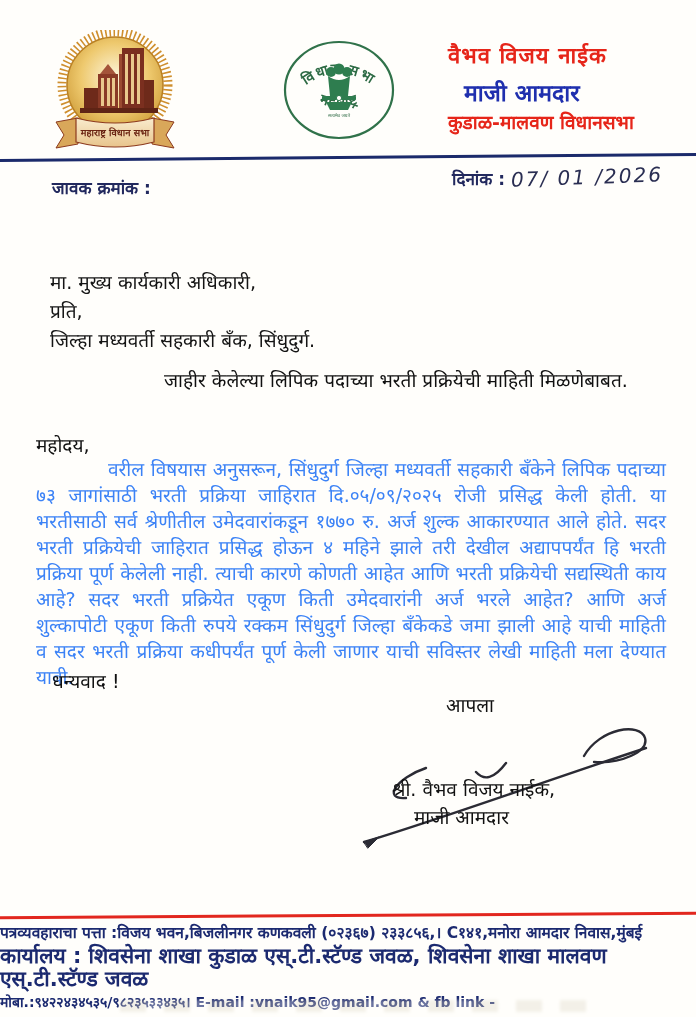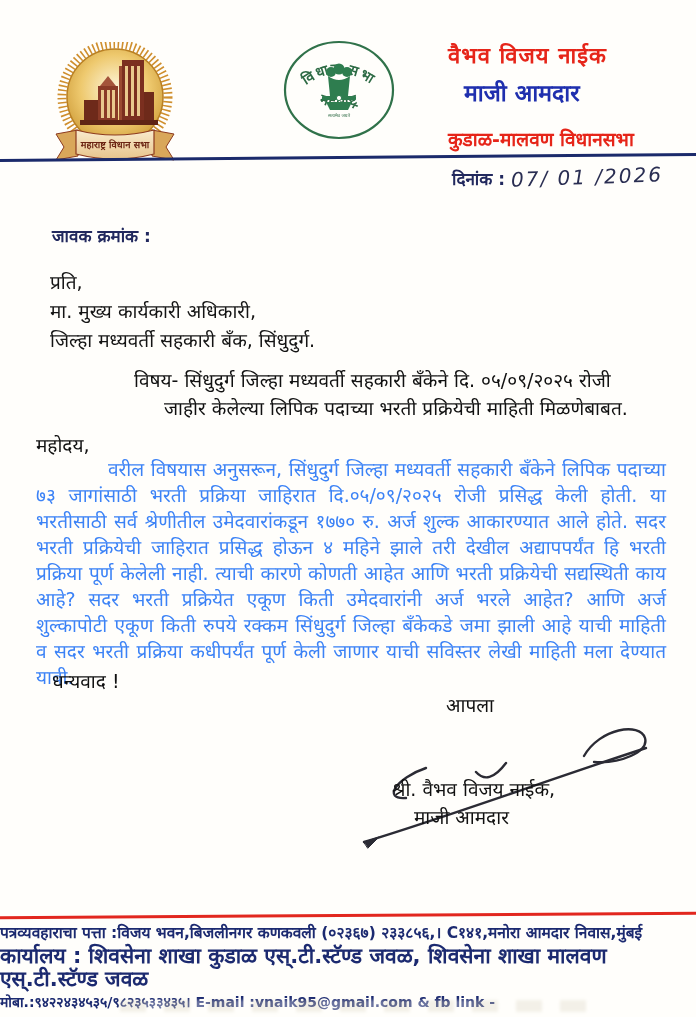--- a/index.html
+++ b/index.html
@@ -9,43 +9,43 @@
   }
   .page{
     position:relative;
     width:696px;height:1017px;
     margin:0 auto;
     background:#fffefb;
     overflow:hidden;
     color:#1c1c1c;
   }
   
-  .emblem-left{position:absolute;left:50px;top:42px;width:130px;height:122px;}
+  .emblem-left{position:absolute;left:50px;top:30px;width:130px;height:122px;}
   .emblem-center{position:absolute;left:282px;top:38px;width:114px;height:108px;}
   .head-right{position:absolute;left:448px;top:38px;width:246px;text-align:left;}
   .head-name{
     font-size:22px;font-weight:bold;color:#e62519;
     letter-spacing:1px;line-height:36px;white-space:nowrap;
   }
   .head-desig{
     font-size:23px;font-weight:bold;color:#1f2fae;
     padding-left:16px;line-height:30px;margin-top:4px;white-space:nowrap;
   }
   .head-const{
     font-size:19px;font-weight:bold;color:#e62519;
-    line-height:24px;margin-top:19px;white-space:nowrap;
+    line-height:24px;margin-top:2px;white-space:nowrap;
   }
   .rule-navy{
     position:absolute;left:-4px;top:156px;width:704px;height:3px;
     background:#1b2a6b;transform:rotate(-0.5deg);
   }
   
   .outward{
     position:absolute;left:52px;top:176px;
-    font-size:17px;font-weight:bold;color:#22295e;margin-top:48px;
+    font-size:17px;font-weight:bold;color:#22295e;
   }
   .dateline{
     position:absolute;left:452px;top:166px;
     font-size:17px;font-weight:bold;color:#22295e;white-space:nowrap;
   }
   .date-hand{
     display:inline-block;
     font-size:20px;font-weight:500;color:#2a2e52;
     letter-spacing:2px;transform:rotate(-2deg) translateY(-1px);
     font-style:italic;
@@ -168,27 +168,26 @@
 
   <div class="rule-navy"></div>
 
   <div class="outward">जावक क्रमांक :</div>
   <div class="dateline">
     <span>दिनांक :</span>
     <span class="date-hand">07/ 01 /2026</span>
   </div>
 
   <div class="recipient">
+    <div>मा. मुख्य कार्यकारी अधिकारी,</div>
     <div>प्रति,</div>
-    <div>मा. मुख्य कार्यकारी अधिकारी,</div>
     <div>जिल्हा मध्यवर्ती सहकारी बँक, सिंधुदुर्ग.</div>
   </div>
 
   <div class="subject">
-    <div class="l1">विषय- सिंधुदुर्ग जिल्हा मध्यवर्ती सहकारी बँकेने दि. ०५/०९/२०२५ रोजी</div>
     <div class="l2">जाहीर केलेल्या लिपिक पदाच्या भरती प्रक्रियेची माहिती मिळणेबाबत.</div>
   </div>
 
   <div class="greeting">महोदय,</div>
   <div class="bodytext">वरील विषयास अनुसरून, सिंधुदुर्ग जिल्हा मध्यवर्ती सहकारी बँकेने लिपिक पदाच्या ७३ जागांसाठी भरती प्रक्रिया जाहिरात दि.०५/०९/२०२५ रोजी प्रसिद्ध केली होती. या भरतीसाठी सर्व श्रेणीतील उमेदवारांकडून १७७० रु. अर्ज शुल्क आकारण्यात आले होते. सदर भरती प्रक्रियेची जाहिरात प्रसिद्ध होऊन ४ महिने झाले तरी देखील अद्यापपर्यंत हि भरती प्रक्रिया पूर्ण केलेली नाही. त्याची कारणे कोणती आहेत आणि भरती प्रक्रियेची सद्यस्थिती काय आहे? सदर भरती प्रक्रियेत एकूण किती उमेदवारांनी अर्ज भरले आहेत? आणि अर्ज शुल्कापोटी एकूण किती रुपये रक्कम सिंधुदुर्ग जिल्हा बँकेकडे जमा झाली आहे याची माहिती व सदर भरती प्रक्रिया कधीपर्यंत पूर्ण केली जाणार याची सविस्तर लेखी माहिती मला देण्यात यावी.</div>
   <div class="thanks">धन्यवाद !</div>
 
   <div class="closing">आपला</div>
   <svg class="sig-scribble" viewBox="0 0 330 140">
     <g fill="none" stroke="#2b2b34" stroke-width="2.4" stroke-linecap="round">

